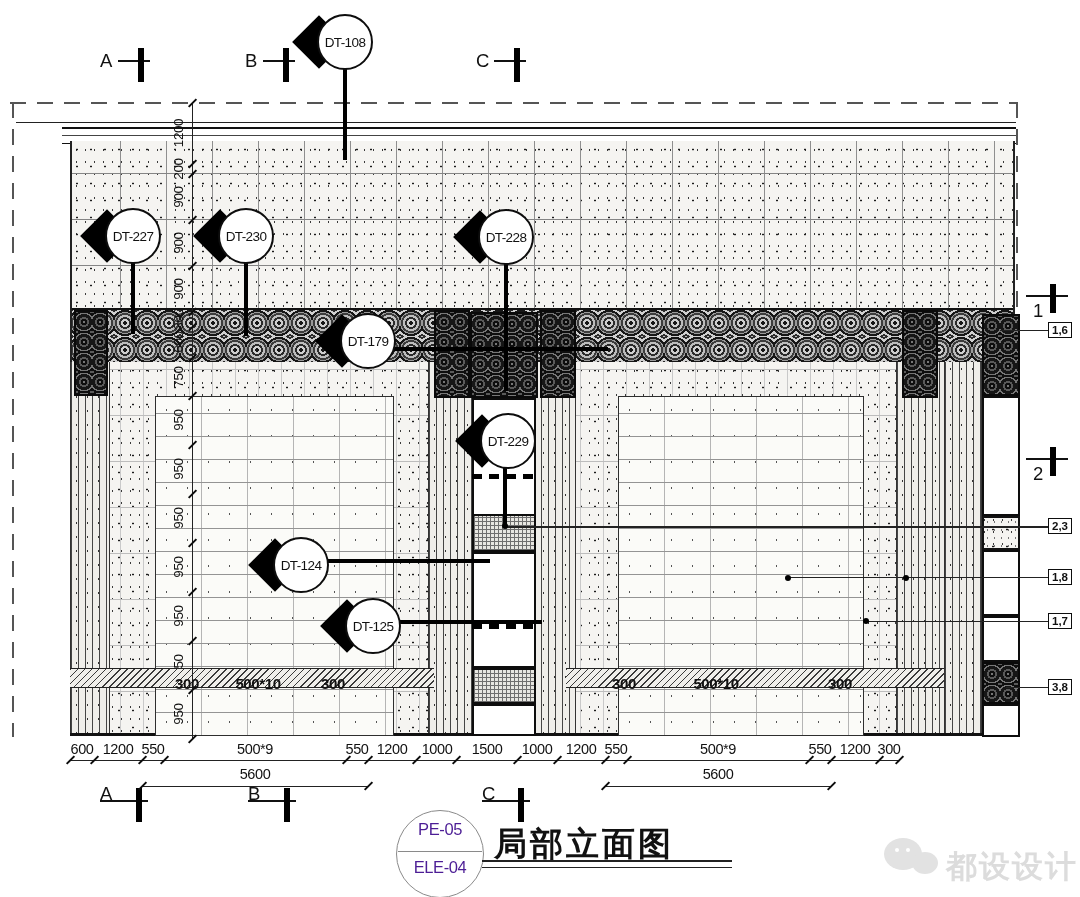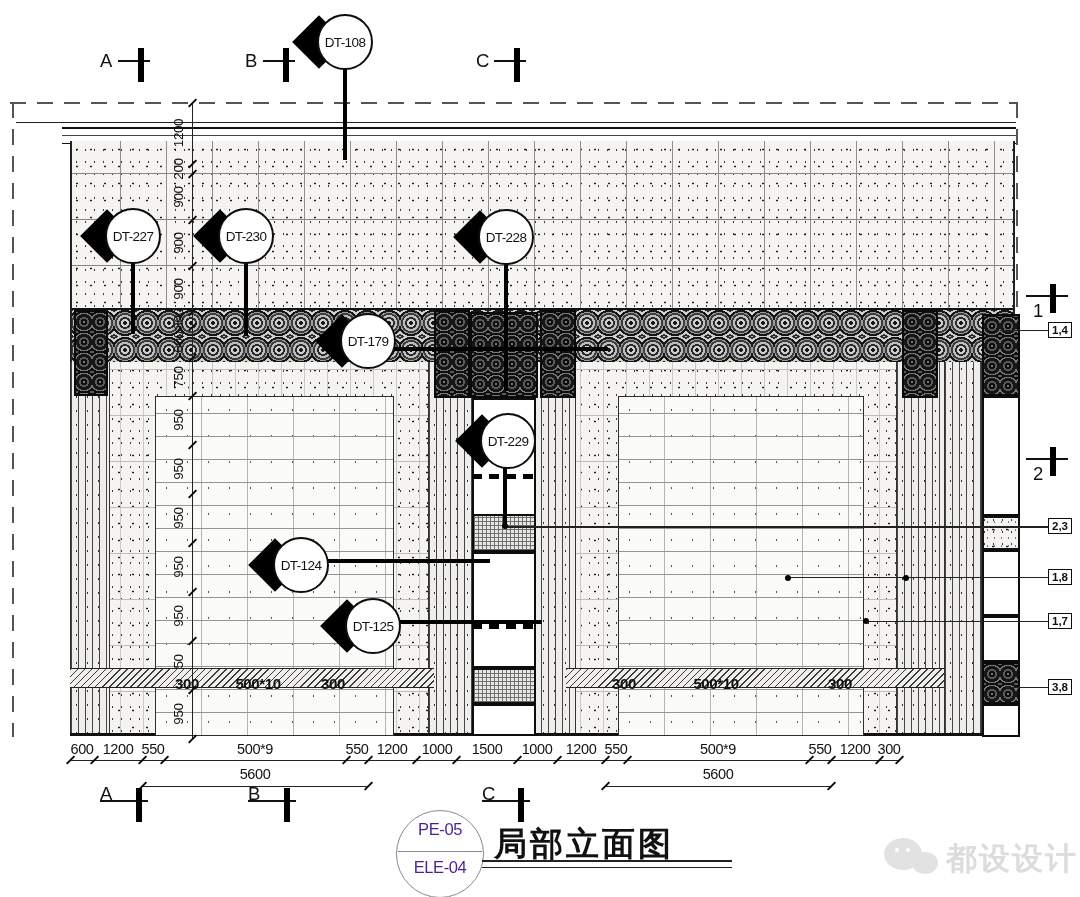--- a/index.html
+++ b/index.html
@@ -73,21 +73,21 @@
   .secbar{position:absolute;width:5.5px;background:#000;}
   .secline{position:absolute;height:1.7px;background:#111;}
   
   .tagbox{position:absolute;border:1.7px solid #0d0d0d;background:#fff;font-size:11.5px;font-weight:700;
     line-height:14px;padding:0 3px;z-index:8;}
   
   .titlecircle{position:absolute;width:86px;height:86px;border:1.6px solid #8a8a8a;border-radius:50%;background:#fff;}
   .titlecode{position:absolute;color:#4c1d95;font-size:16.5px;letter-spacing:-0.4px;transform:translateX(-50%);}
   .maintitle{position:absolute;font-size:33px;font-weight:700;letter-spacing:3px;}
   
-  .wmtext{position:absolute;font-size:31px;font-weight:700;color:#dcdcdc;letter-spacing:2px;}
+  .wmtext{position:absolute;font-size:31px;font-weight:700;color:#dcdcdc;letter-spacing:2px;margin-top:8px;}
   .wmbubble{position:absolute;border-radius:50%;background:#e2e2e2;}
   .wmeye{position:absolute;width:4px;height:4px;border-radius:50%;background:#fff;}
 </style>
 </head>
 <body>
 
 <div id="canvas">
 
   <div class="dashline-h" style="left:10px;top:102px;width:1008px;"></div>
   <div class="dashline-v" style="left:12px;top:102px;height:635px;"></div>
@@ -150,21 +150,21 @@
   <div class="hline" style="left:1000px;top:330px;width:48px;z-index:8;"></div>
   <div class="hline" style="left:505px;top:526px;width:543px;height:1.8px;z-index:8;"></div>
   <div class="dot" style="left:502px;top:523px;z-index:8;"></div>
   <div class="hline" style="left:788px;top:577px;width:260px;z-index:8;"></div>
   <div class="dot" style="left:785px;top:575px;z-index:8;"></div>
   <div class="dot" style="left:903px;top:575px;z-index:8;"></div>
   <div class="hline" style="left:866px;top:621px;width:182px;z-index:8;"></div>
   <div class="dot" style="left:863px;top:618px;z-index:8;"></div>
   <div class="hline" style="left:1006px;top:687px;width:42px;z-index:8;"></div>
 
-  <div class="tagbox" style="left:1048px;top:322px;">1,4</div>
+  <div class="tagbox" style="left:1048px;top:322px;">1,6</div>
   <div class="tagbox" style="left:1048px;top:518px;">2,3</div>
   <div class="tagbox" style="left:1048px;top:569px;">1,8</div>
   <div class="tagbox" style="left:1048px;top:613px;">1,7</div>
   <div class="tagbox" style="left:1048px;top:679px;">3,8</div>
 
   <div class="callout" style="left:317px;top:14px;">
     <span class="diamond"></span>
     <span class="bubble">DT-108</span>
   </div>
   <div class="callout" style="left:105px;top:208px;">

